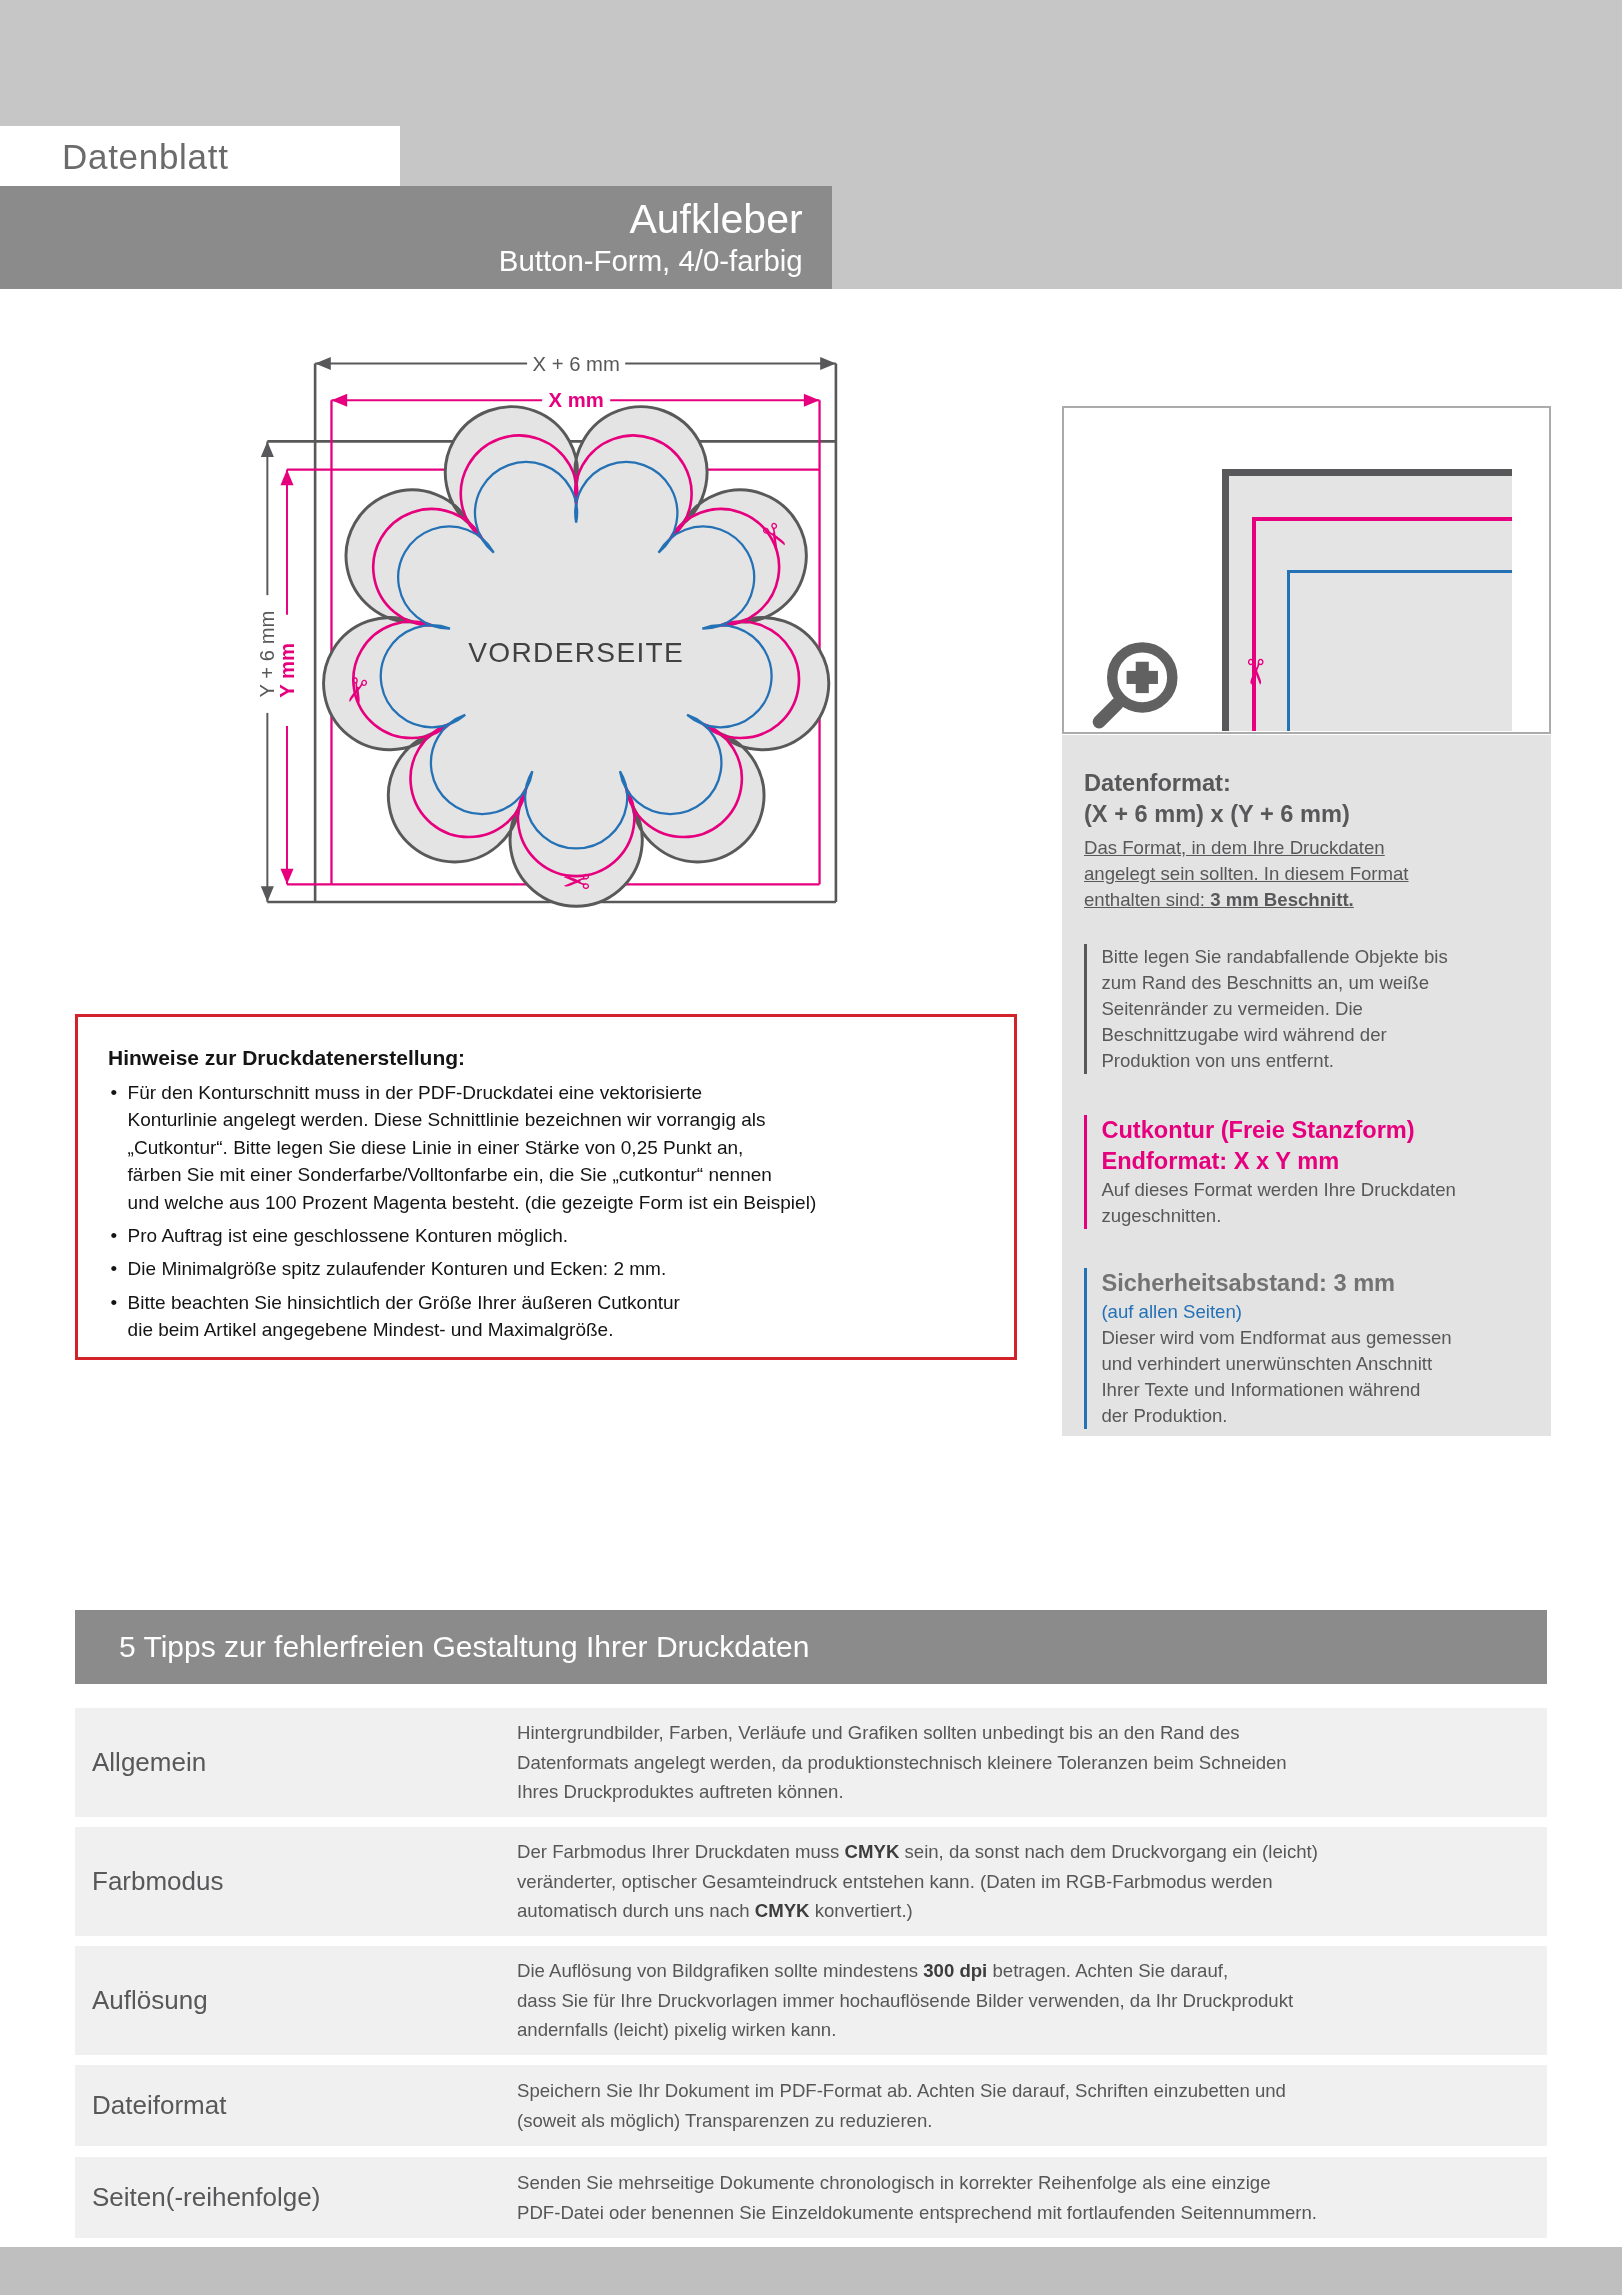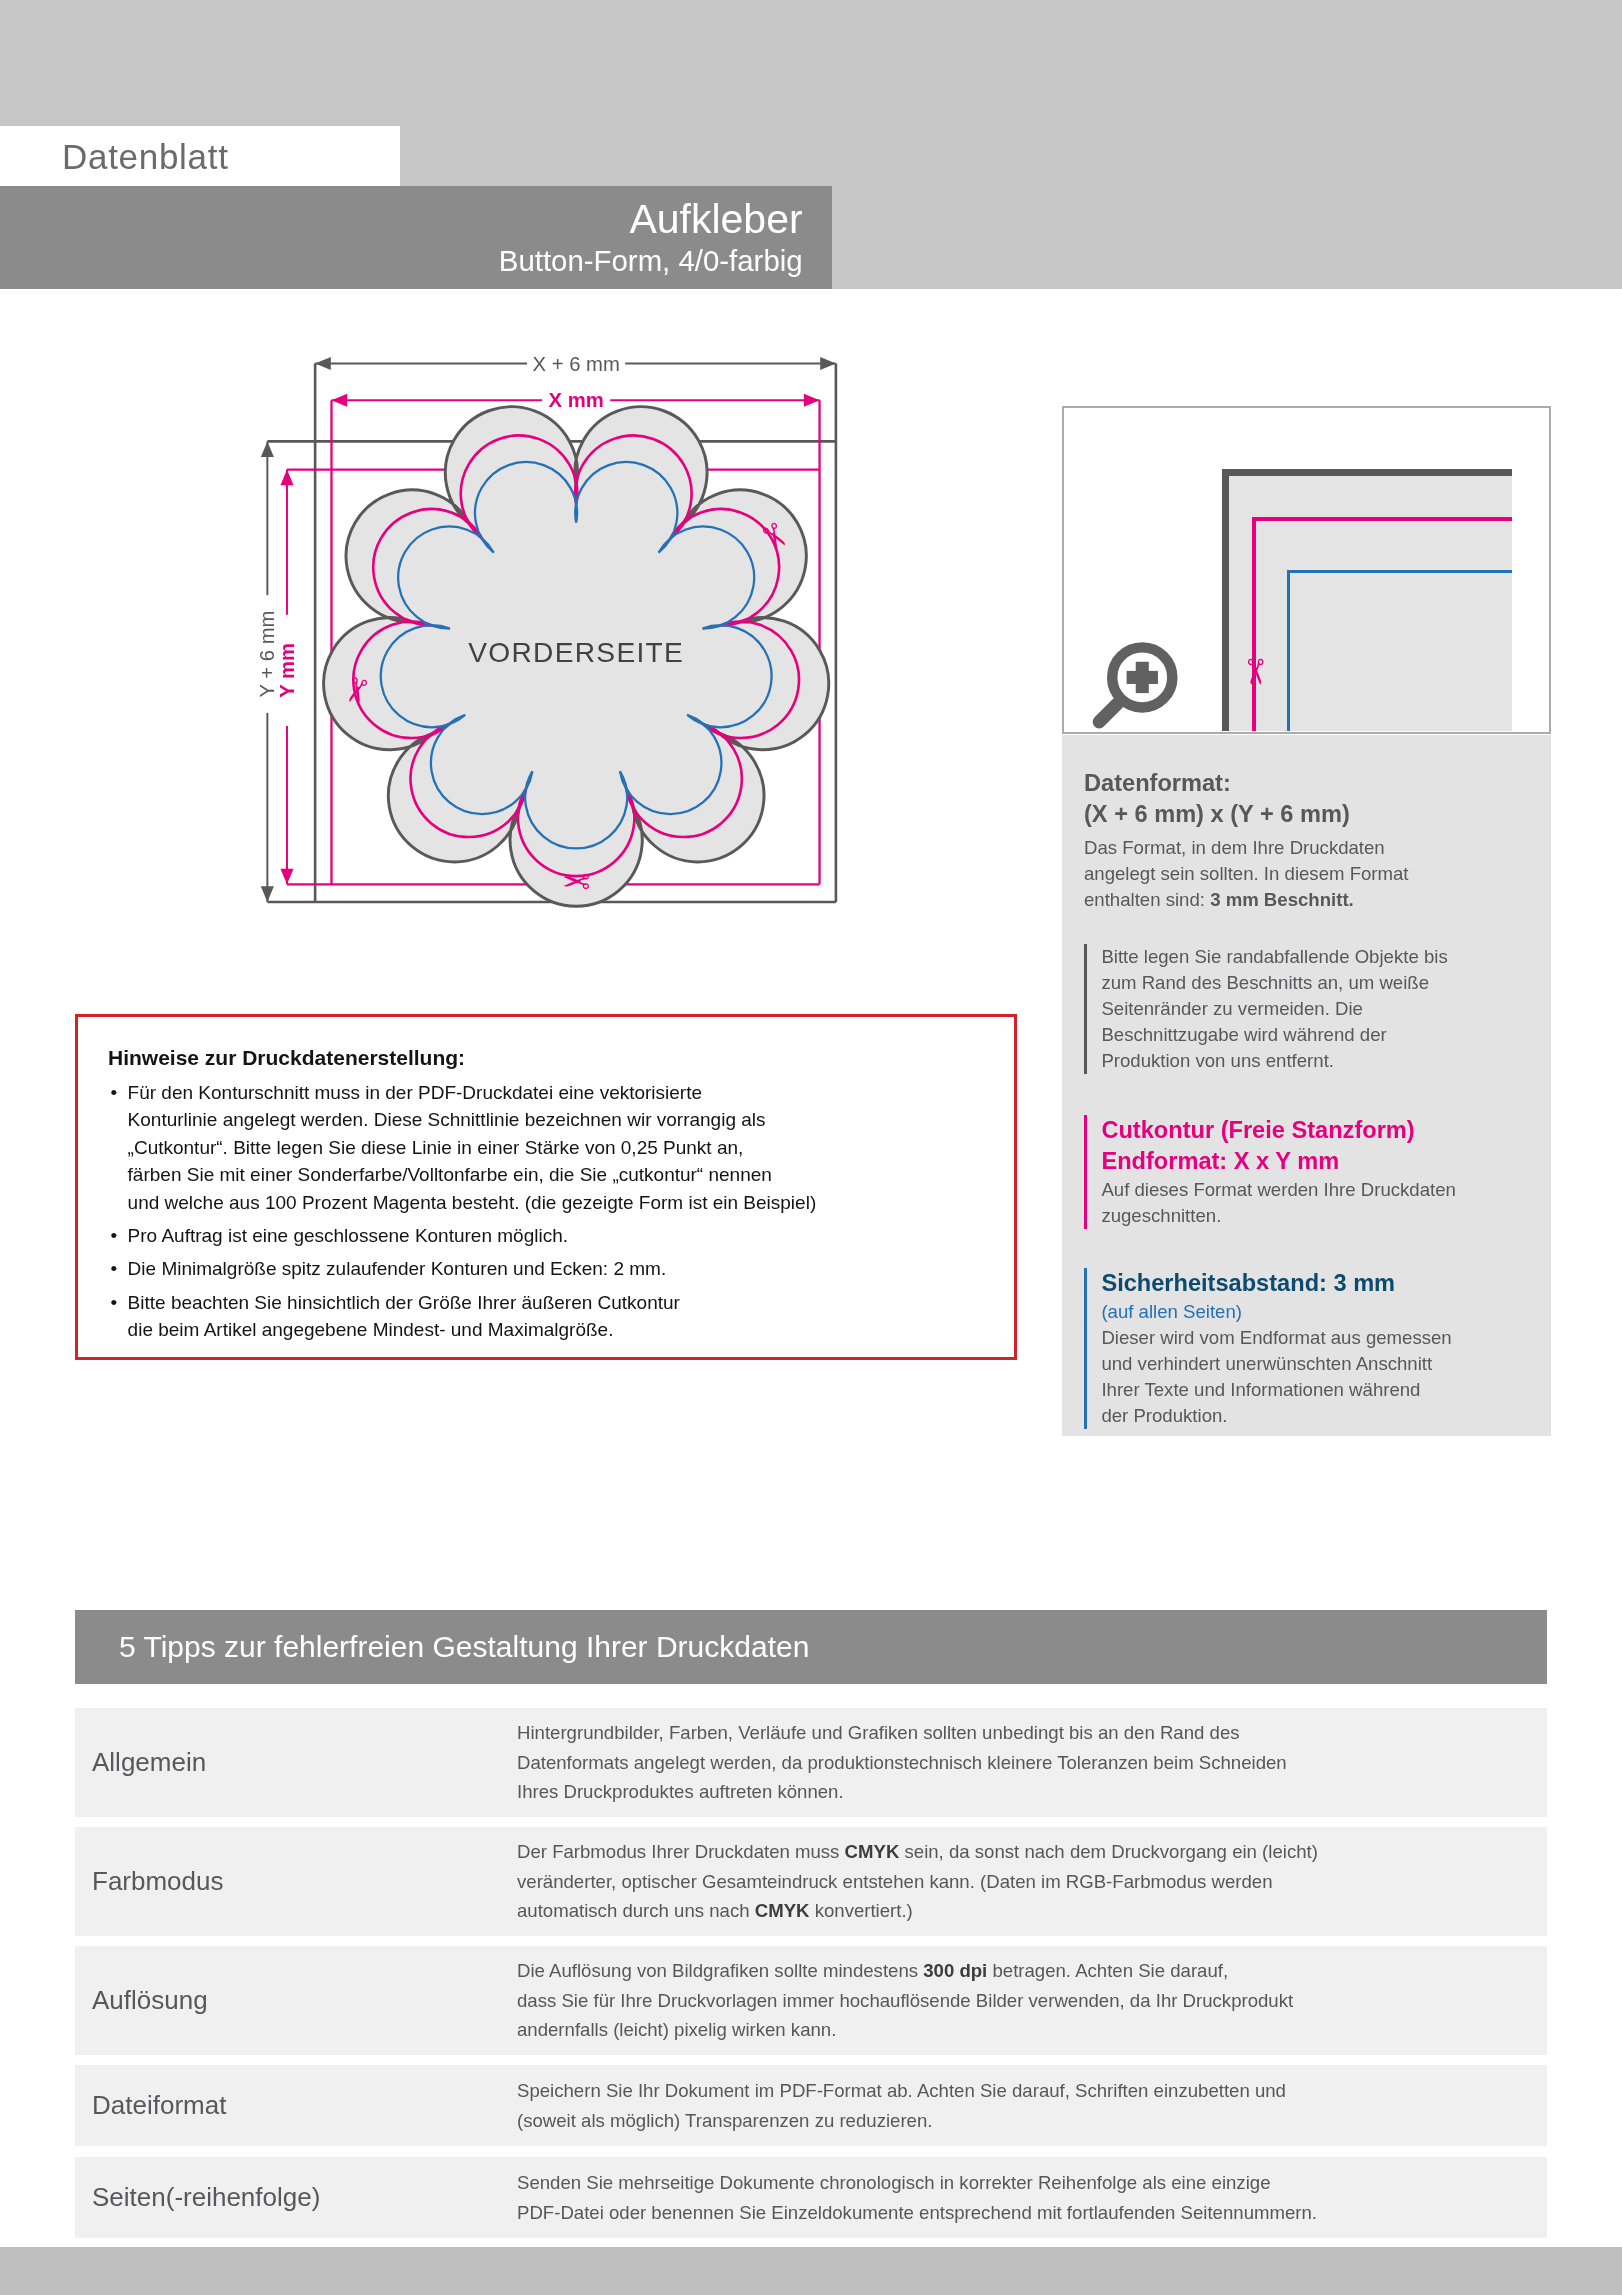--- a/index.html
+++ b/index.html
@@ -29,26 +29,26 @@
   .cd-magenta{position:absolute;left:23px;top:41px;right:0;bottom:0;border-top:4.6px solid #e6007e;border-left:4.6px solid #e6007e;}
   .cd-blue{position:absolute;left:58px;top:94px;right:0;bottom:0;border-top:3.9px solid #2471b5;border-left:3.9px solid #2471b5;}
   .cd-scissors{position:absolute;left:25.5px;top:196px;transform:translate(-50%,-50%) rotate(90deg);
     font-size:35px;color:#e6007e;font-family:"DejaVu Sans",sans-serif;}
 
   
   .info-panel{position:absolute;left:1062px;top:735px;width:489px;height:701px;background:#e3e3e3;
     padding:33px 22px 0 22px;color:#58585a;}
   .info-panel h2{margin:0;font-size:23.6px;line-height:31px;color:#58585a;}
   .ip-body{font-size:18.6px;line-height:26px;white-space:pre-line;}
-  .ip-p1{margin-top:5.2px;}
+  .ip-p1{margin-top:5.2px;text-decoration:underline;}
   .ip-block{border-left:3.9px solid #58585a;padding-left:14.4px;margin-top:31px;}
   .ip-cut{border-left:3.9px solid #e6007e;padding-left:14.4px;margin-top:41px;}
   .ip-cut h2{color:#e6007e;white-space:pre-line;}
   .ip-safe{border-left:3.9px solid #2471b5;padding-left:14.4px;margin-top:39px;}
-  .ip-safe h2{color:#0c4a6e;}
+  .ip-safe h2{color:#737373;}
   .ip-sub{color:#2471b5;font-size:18.6px;line-height:26px;}
 
   
   .hints-box{position:absolute;left:75px;top:1014px;width:942px;height:346px;background:#ffffff;
     border:3.3px solid #d2232a;padding:26px 30px;color:#141414;overflow:hidden;}
   .hints-title{font-weight:bold;font-size:21px;line-height:29px;margin-bottom:6.5px;}
   .hints-list{list-style:none;margin:0;padding:0;}
   .hints-list li{position:relative;padding-left:19.6px;font-size:19px;line-height:27.5px;white-space:pre-line;margin-top:5.9px;}
   .hints-list li::before{content:"•";position:absolute;left:2.6px;top:0;}
 

